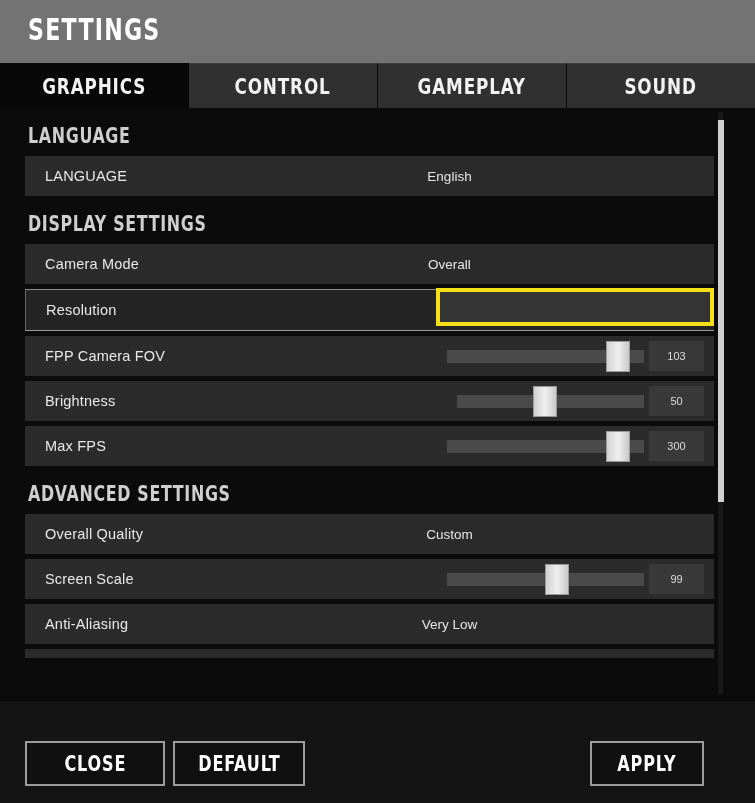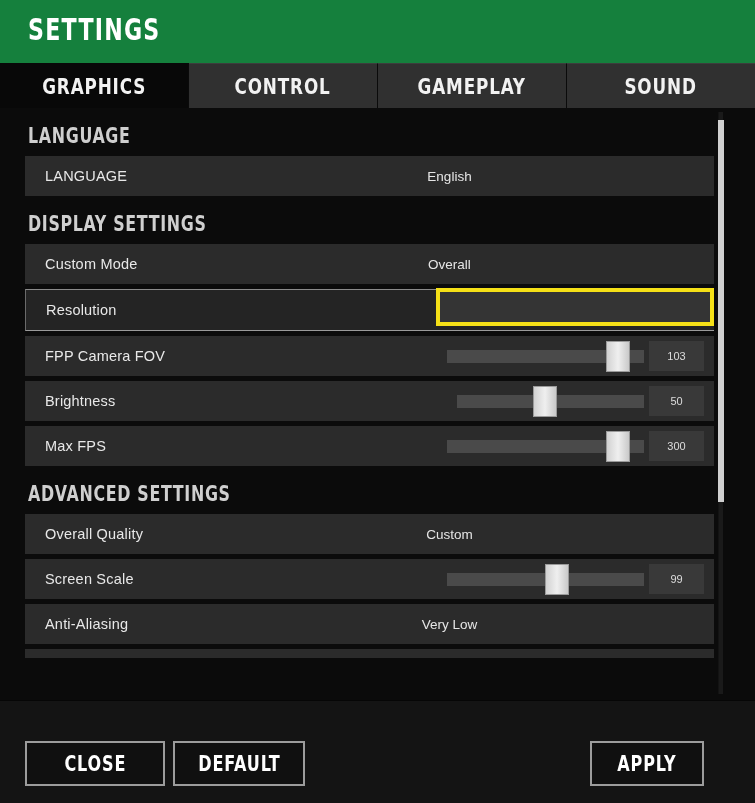--- a/index.html
+++ b/index.html
@@ -7,21 +7,21 @@
     width:755px; height:803px;
     background:#0a0a0a;
     font-family:"Liberation Sans", sans-serif;
     overflow:hidden;
   }
   #app { position:relative; width:755px; height:803px; background:#0b0b0b; }
 
   
   .header {
     position:absolute; left:0; top:0; width:755px; height:63px;
-    background:#15803d;
+    background:#737373;
   }
   .page-title {
     position:absolute; left:28px; top:12px;
     font-family:"DejaVu Sans Condensed","Liberation Sans", sans-serif;
     font-size:30px; font-weight:bold; letter-spacing:1.5px;
     color:#ffffff;
     transform:scaleX(0.82); transform-origin:left center;
   }
 
   
@@ -178,21 +178,21 @@
 
   <div class="body-area">
     <div class="scroll-content" id="settings-list">
         <div class="section-header">LANGUAGE</div>
         <div class="row">
           <div class="row-label">LANGUAGE</div>
           <div class="row-value">English</div>
         </div>
         <div class="section-header">DISPLAY SETTINGS</div>
         <div class="row">
-          <div class="row-label">Custom Mode</div>
+          <div class="row-label">Camera Mode</div>
           <div class="row-value">Overall</div>
         </div>
         <div class="row focused">
           <div class="row-label">Resolution</div>
           <div class="highlight-box">
             <div style="width: 100%; text-align: center; line-height: 30px; font-size: 13.5px; color: rgb(230, 230, 230);"></div>
           </div>
         </div>
         <div class="row">
           <div class="row-label">FPP Camera FOV</div>

